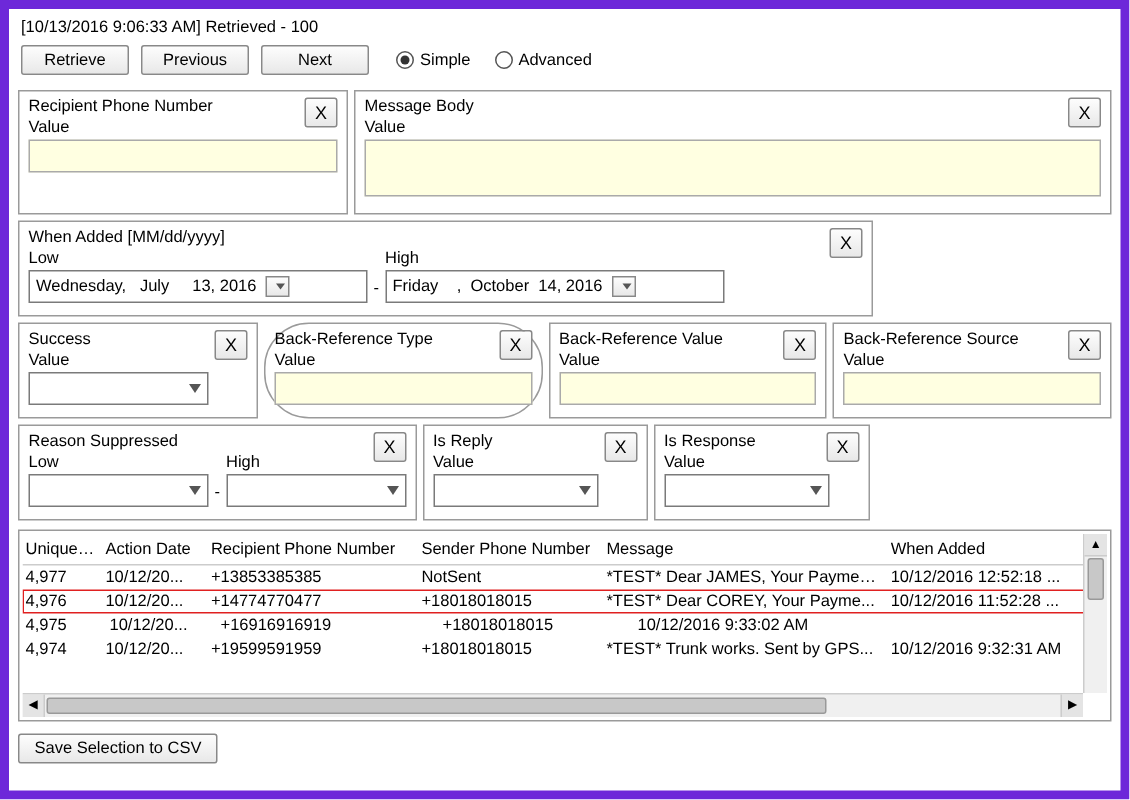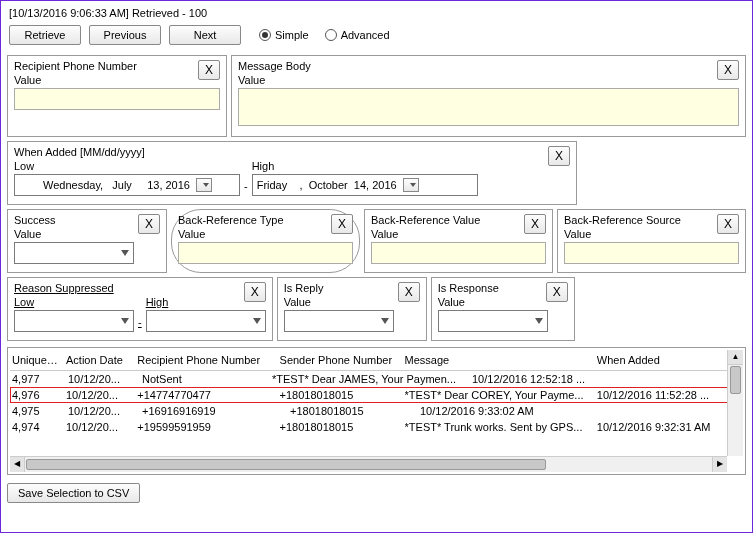--- a/index.html
+++ b/index.html
@@ -1,17 +1,17 @@
 <!DOCTYPE html>
 <html><head>
 <meta charset="utf-8">
 <style>
   * { box-sizing: border-box; font-family: Tahoma, Arial, sans-serif; font-size: 11px; }
   body { margin: 0; padding: 0; background: #fff; }
-  .window { width: 753px; height: 533px; border: 1px solid #6d28d9; padding: 4px; position: relative; }
+  .window { width: 753px; height: 533px; border: 6px solid #6d28d9; padding: 4px; position: relative; }
   .title-line { padding: 2px 4px; }
   .toolbar { display: flex; align-items: center; gap: 8px; padding: 4px; margin-bottom: 6px; }
   .btn { background: linear-gradient(#fdfdfd,#e8e8e8); border: 1px solid #888; padding: 3px 0; width: 72px; text-align: center; cursor: pointer; border-radius: 2px; }
   .radio-group { display: flex; align-items: center; gap: 16px; margin-left: 10px; }
   .radio-item { display: flex; align-items: center; gap: 4px; }
   .radio-circle { width: 12px; height: 12px; border: 1px solid #555; border-radius: 50%; display: inline-flex; align-items: center; justify-content: center; background: #fff; }
   .radio-circle.checked::after { content:""; width:6px; height:6px; background:#333; border-radius:50%; }
   
   .filter-row { display: flex; gap: 4px; margin-bottom: 4px; padding: 0 2px; }
   fieldset { border: 1px solid #9a9a9a; padding: 4px 6px 8px 6px; margin: 0; position: relative; background:#fff; }
@@ -90,21 +90,21 @@
 
   
   <div class="filter-row">
     <fieldset style="width:570px;">
       <div class="flabel">When Added [MM/dd/yyyy]</div>
       <div class="fs-close">X</div>
       <div class="inline-pair">
         <div class="sub-col" style="width:226px;">
           <div class="sublabel">Low</div>
           <div class="date-combo">
-            <span style="white-space:pre;margin-left:24px;">Wednesday,   July     13, 2016</span>
+            <span style="white-space:pre;">Wednesday,   July     13, 2016</span>
             <span class="calicon"></span>
           </div>
         </div>
         <div class="sep-dash">-</div>
         <div class="sub-col" style="width:226px;">
           <div class="sublabel">High</div>
           <div class="date-combo">
             <span style="white-space:pre;">Friday    ,  October  14, 2016</span>
             <span class="calicon"></span>
           </div>
@@ -136,21 +136,21 @@
     <fieldset style="flex:1;">
       <div class="flabel">Back-Reference Source</div>
       <div class="flabel">Value</div>
       <div class="fs-close">X</div>
       <input class="yellow-input" style="">
     </fieldset>
   </div>
 
   
   <div class="filter-row">
-    <fieldset style="width:256px;text-decoration:underline;">
+    <fieldset style="width:256px;">
       <div class="flabel">Reason Suppressed</div>
       <div class="fs-close">X</div>
       <div class="inline-pair">
         <div class="sub-col" style="width:120px;">
           <div class="sublabel">Low</div>
           <div class="combo"></div>
         </div>
         <div class="sep-dash">-</div>
         <div class="sub-col" style="width:120px;">
           <div class="sublabel">High</div>
@@ -180,20 +180,21 @@
         <div class="gh col-act">Action Date</div>
         <div class="gh col-rpn">Recipient Phone Number</div>
         <div class="gh col-spn">Sender Phone Number</div>
         <div class="gh col-msg">Message</div>
         <div class="gh col-wa">When Added</div>
       </div>
       <div id="grid-body">
           <div class="grid-row">
             <div class="gc col-key">4,977</div>
             <div class="gc col-act">10/12/20...</div>
+            <div class="gc col-rpn">+13853385385</div>
             <div class="gc col-spn">NotSent</div>
             <div class="gc col-msg">*TEST* Dear JAMES, Your Paymen...</div>
             <div class="gc col-wa">10/12/2016 12:52:18 ...</div>
           </div>
           <div class="grid-row highlight">
             <div class="gc col-key">4,976</div>
             <div class="gc col-act">10/12/20...</div>
             <div class="gc col-rpn">+14774770477</div>
             <div class="gc col-spn">+18018018015</div>
             <div class="gc col-msg">*TEST* Dear COREY, Your Payme...</div>

